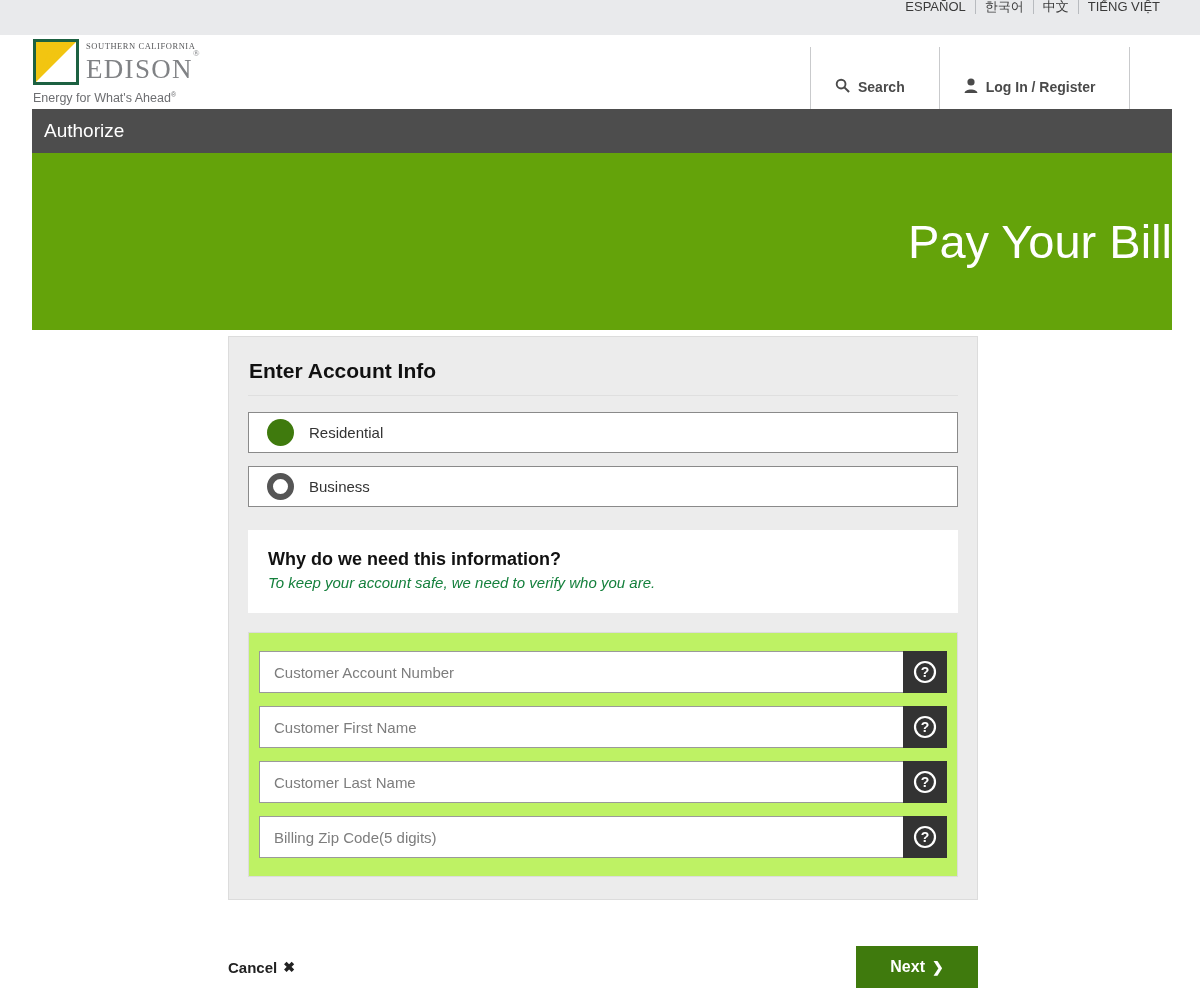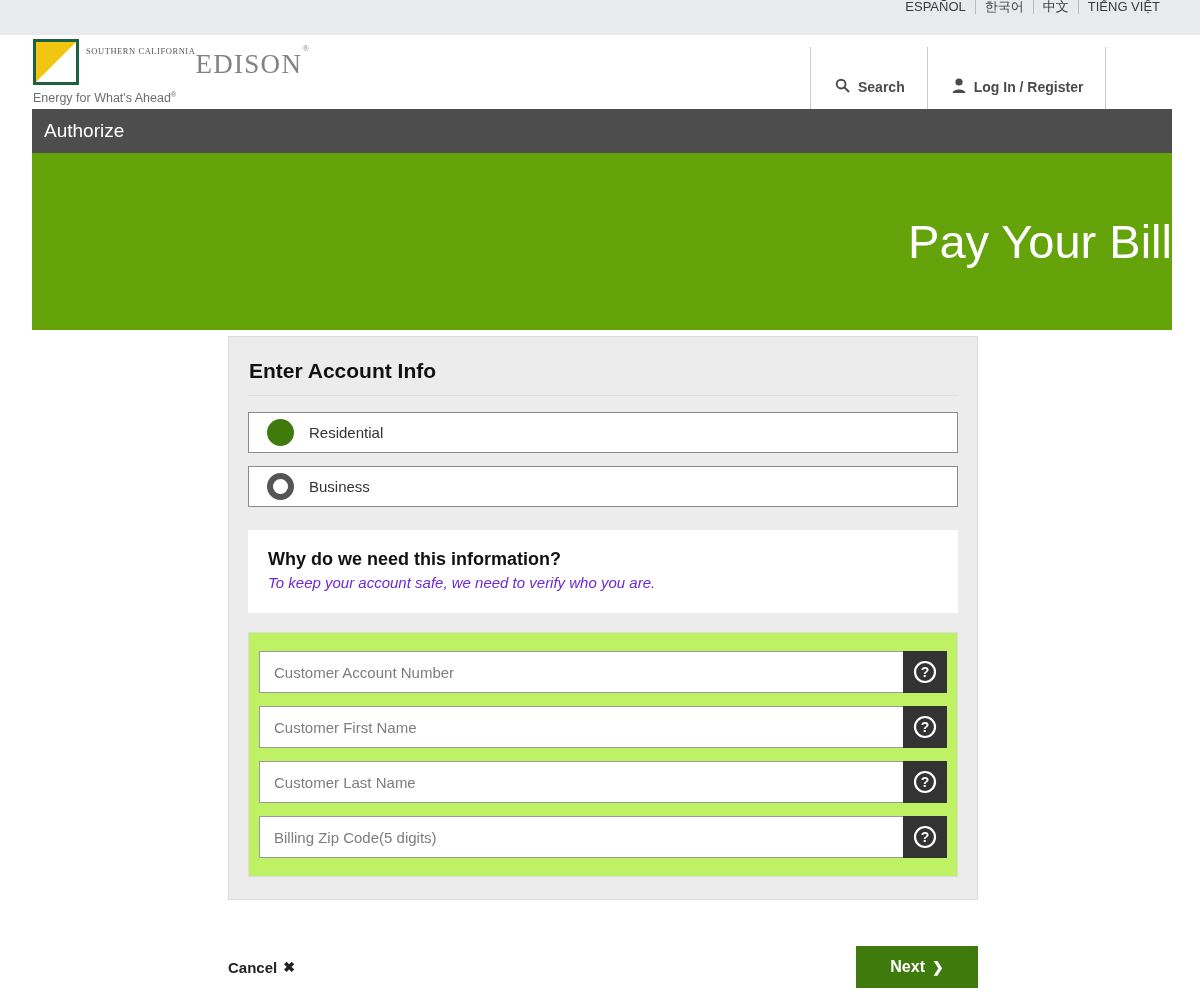--- a/index.html
+++ b/index.html
@@ -44,21 +44,21 @@
   }
   .logo-wrap {
     display: flex;
     flex-direction: column;
     justify-content: center;
     padding-left: 33px;
     width: 810px;
   }
   .logo-row { display: flex; align-items: center; }
   .logo-mark { width: 46px; height: 46px; }
-  .logo-text { margin-left: 7px; display: flex; }
+  .logo-text { margin-left: 7px; display: flex; flex-direction: column; }
   .logo-top {
     font-size: 8.5px;
     letter-spacing: 0.55px;
     color: #58595b;
     font-family: "Liberation Serif", serif;
     line-height: 10px;
   }
   .logo-main {
     font-size: 27px;
     letter-spacing: 1.3px;
@@ -69,21 +69,21 @@
   }
   .logo-main sup { font-size: 9px; top: -12px; position: relative; }
   .logo-tagline {
     font-size: 12.5px;
     color: #6d6e71;
     margin-top: 3px;
     line-height: 14px;
   }
   .logo-tagline sup { font-size: 7px; }
 
-  .header-actions { display: flex; align-items: stretch; }
+  .header-actions { display: flex; align-items: stretch; gap: 12px; }
   .header-action {
     display: flex;
     align-items: center;
     padding: 0 22px 0 24px;
     border-left: 1px solid #c9cacc;
     font-size: 14px;
     font-weight: bold;
     color: #4a4a4a;
     cursor: pointer;
     margin-top: 12px;
@@ -185,21 +185,21 @@
   }
   .info-title {
     font-size: 18px;
     font-weight: bold;
     color: #111111;
     line-height: 22px;
   }
   .info-sub {
     font-size: 15px;
     font-style: italic;
-    color: #6d28d9;
+    color: #15803d;
     line-height: 20px;
     margin-top: 3px;
   }
 
   .fields-box {
     background: #bef264;
     border: 1px solid #dcdcdc;
     margin-top: 19px;
     padding: 18px 10px 18px 10px;
   }

